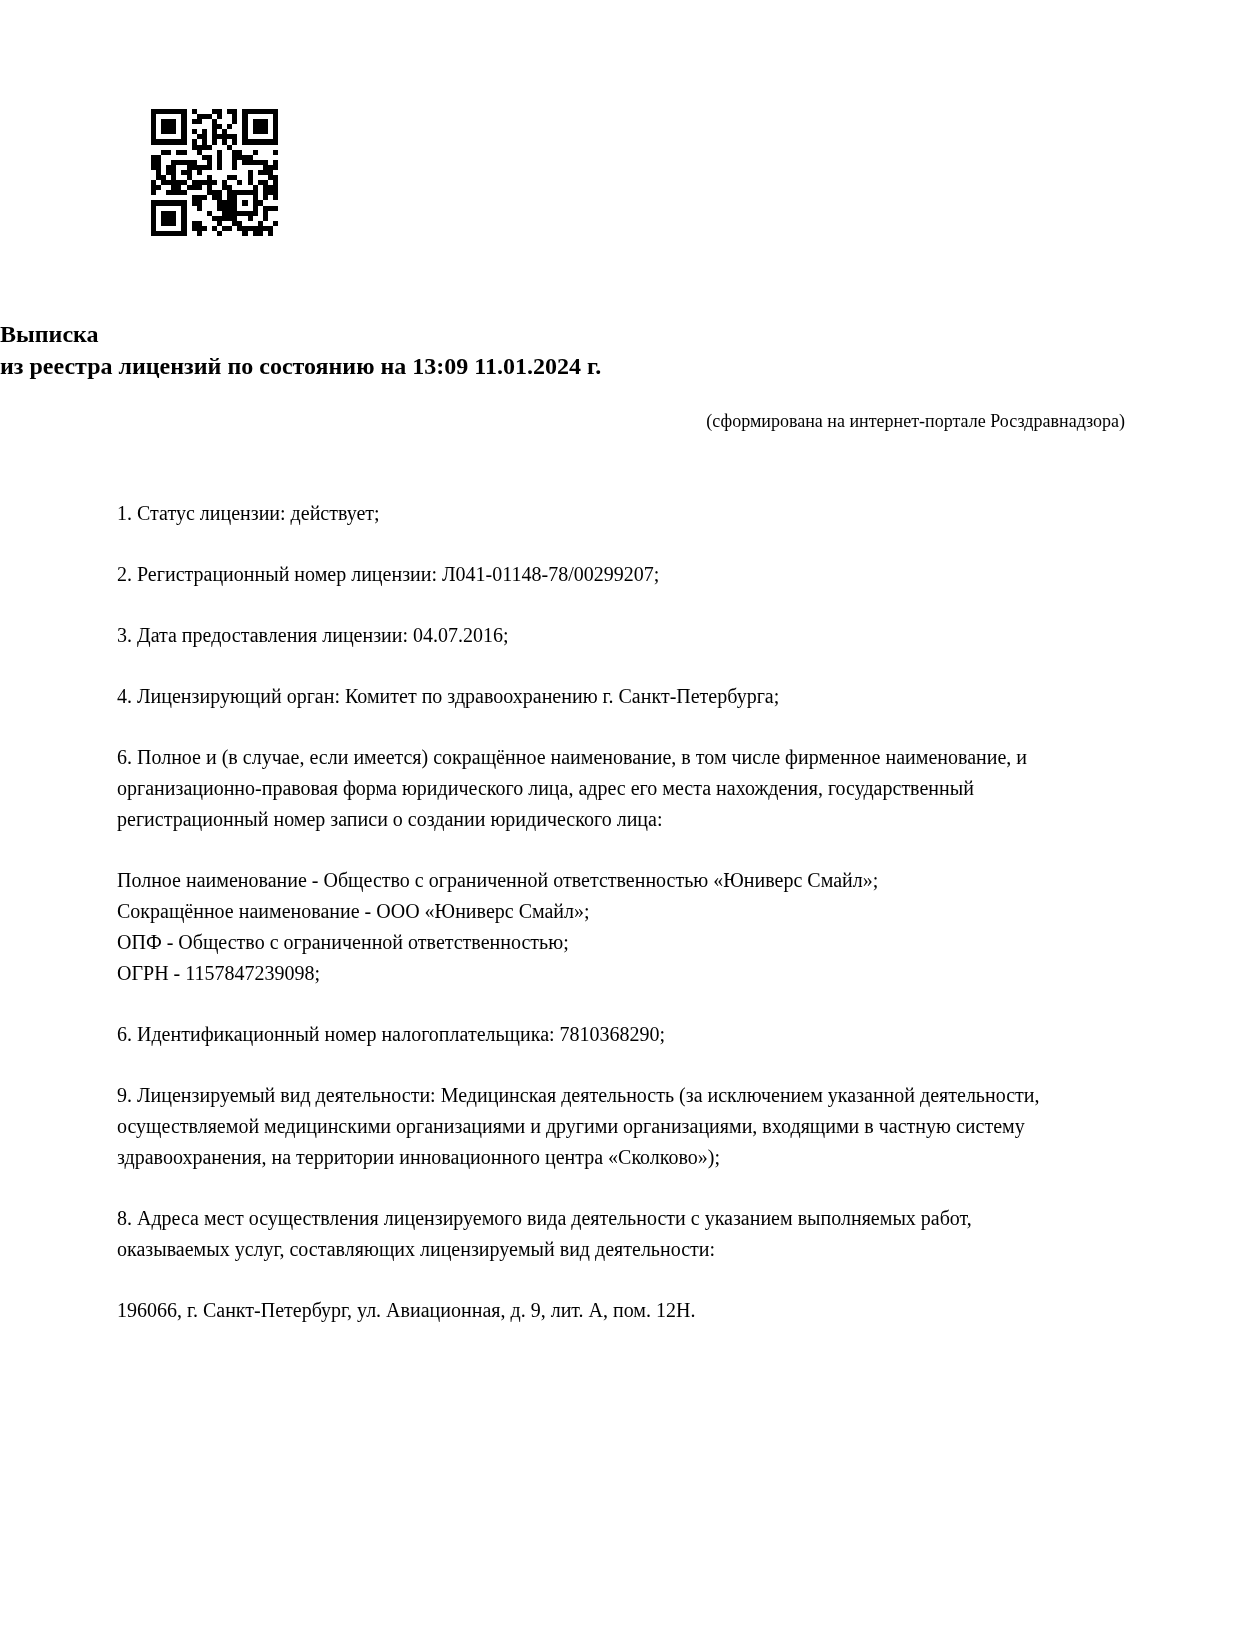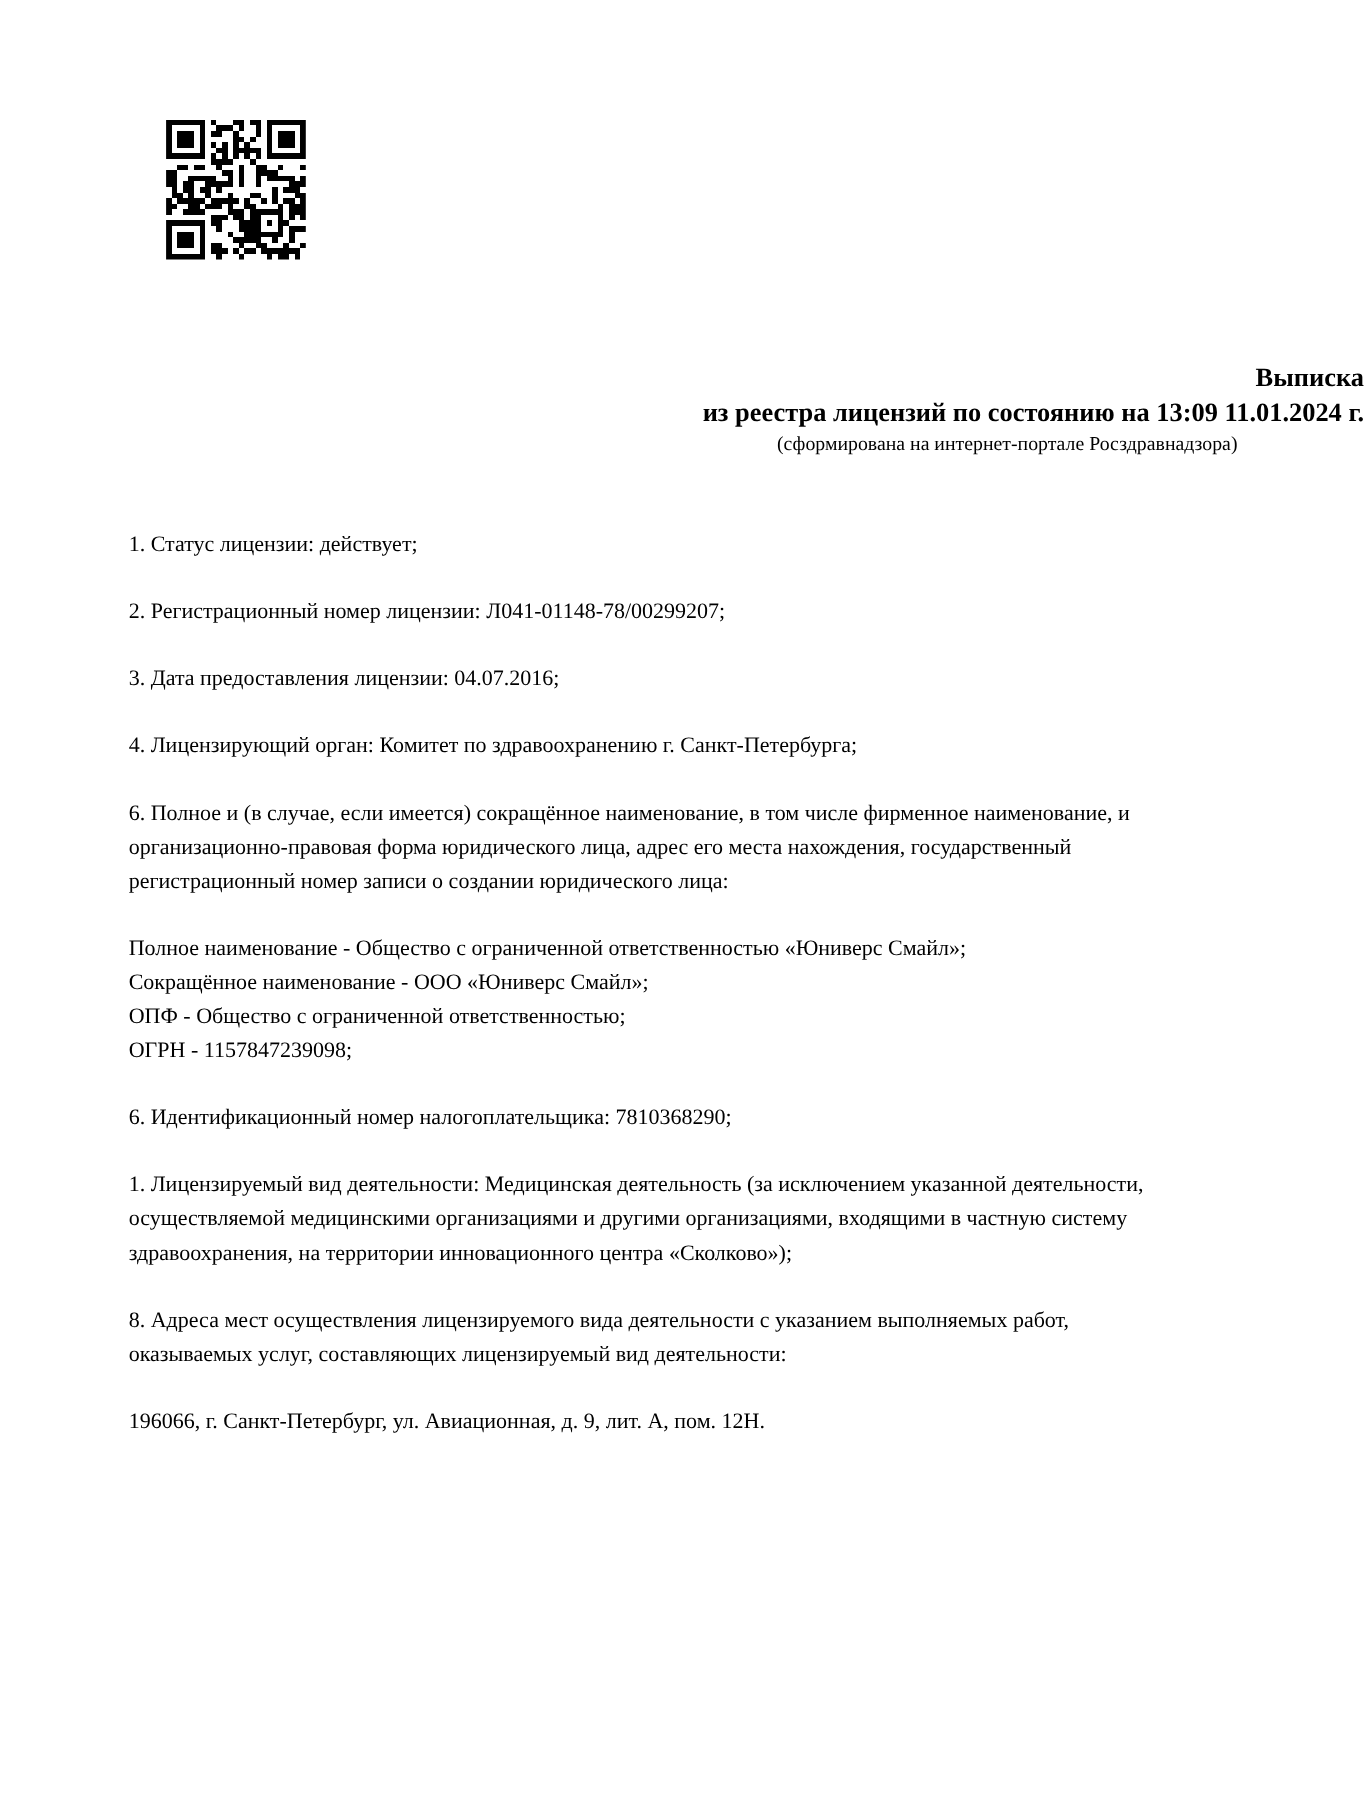--- a/index.html
+++ b/index.html
@@ -20,27 +20,27 @@
   .qr {
     position: absolute;
     left: 151px;
     top: 109px;
     width: 127px;
     height: 127px;
   }
   .qr svg { display: block; width: 127px; height: 127px; }
   .title {
     padding-top: 318px;
-    text-align: right;
+    text-align: left;
     font-weight: bold;
     font-size: 24px;
     line-height: 32px;
-    margin-top: 10px;
   }
   .subtitle {
+    margin-top: 28px;
     padding-right: 115px;
     text-align: right;
     font-size: 18px;
     line-height: 22px;
   }
   .content {
     margin-top: 66px;
     margin-left: 117px;
     width: 960px;
     font-size: 20px;
@@ -78,18 +78,18 @@
     <p>6. Полное и (в случае, если имеется) сокращённое наименование, в том числе фирменное наименование, и организационно-правовая форма юридического лица, адрес его места нахождения, государственный регистрационный номер записи о создании юридического лица:</p>
 
     <div class="lines">
       <div>Полное наименование - Общество с ограниченной ответственностью «Юниверс Смайл»;</div>
       <div>Сокращённое наименование - ООО «Юниверс Смайл»;</div>
       <div>ОПФ - Общество с ограниченной ответственностью;</div>
       <div>ОГРН - 1157847239098;</div>
     </div>
 
     <p>6. Идентификационный номер налогоплательщика: 7810368290;</p>
-    <p>1. Лицензируемый вид деятельности: Медицинская деятельность (за исключением указанной деятельности, осуществляемой медицинскими организациями и другими организациями, входящими в частную систему здравоохранения, на территории инновационного центра «Сколково»);</p>
+    <p>9. Лицензируемый вид деятельности: Медицинская деятельность (за исключением указанной деятельности, осуществляемой медицинскими организациями и другими организациями, входящими в частную систему здравоохранения, на территории инновационного центра «Сколково»);</p>
     <p>8. Адреса мест осуществления лицензируемого вида деятельности с указанием выполняемых работ, оказываемых услуг, составляющих лицензируемый вид деятельности:</p>
     <p>196066, г. Санкт-Петербург, ул. Авиационная, д. 9, лит. А, пом. 12Н.</p>
   </div>
 
 </div>
 
 </body></html>

